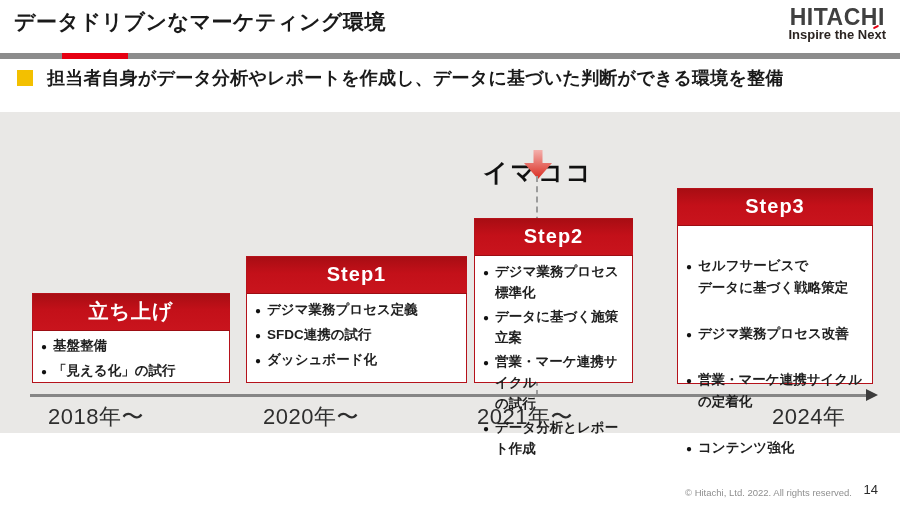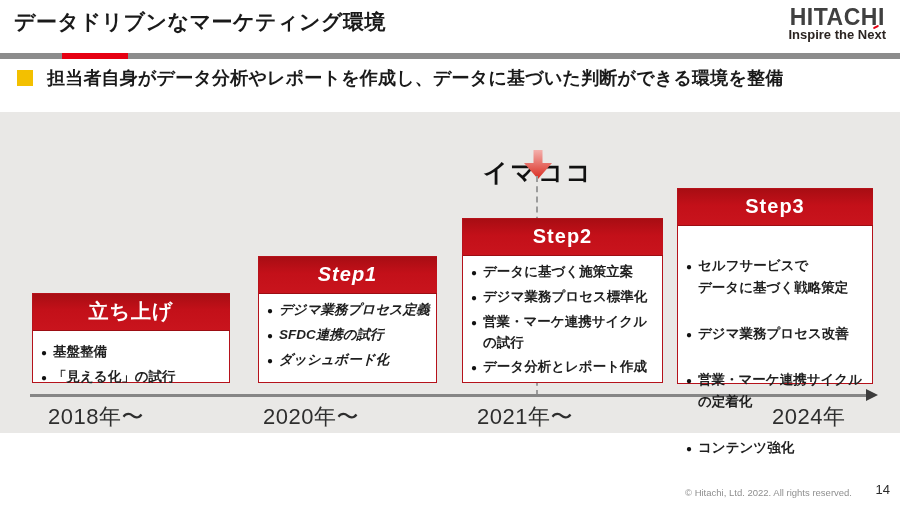--- a/index.html
+++ b/index.html
@@ -59,45 +59,45 @@
   .step-body{ padding:6px 4px 0 8px; }
   .box-item{
     display:flex; align-items:flex-start; gap:6px;
     font-size:13.5px; font-weight:600; color:#1f1f1f; line-height:21px; margin-bottom:3px;
   }
   .bullet-marker{ flex:0 0 auto; line-height:21px; }
   .bullet-marker::before{ content:"●"; font-size:10px; color:#111; }
   .item-text{ white-space:pre-line; letter-spacing:0; }
 
   #box-1{ left:32px;  top:181px; width:198px; height:90px;  }
-  #box-2{ left:258px; top:144px; width:179px; height:127px;font-style:italic; }
-  #box-3{ left:462px; top:106px; width:201px; height:165px; }
+  #box-2{ left:246px; top:144px; width:221px; height:127px; }
+  #box-3{ left:474px; top:106px; width:159px; height:165px; }
   #box-4{ left:677px; top:76px;  width:196px; height:196px; }
-  #box-1 .step-body{ padding-top:11px; }
+  #box-1 .step-body{ padding-top:5px; }
   #box-4 .box-item{ margin-bottom:4px; line-height:22px;margin-top:24px; }
 
   
   .timeline-line{
     position:absolute; left:30px; top:282px; width:838px; height:3px; background:#868686;
   }
   .timeline-arrowhead{
     position:absolute; left:866px; top:277px; width:0; height:0;
     border-left:12px solid #3c3c3c; border-top:6px solid transparent; border-bottom:6px solid transparent;
   }
   .year{
     position:absolute; top:290px; font-size:22px; color:#2e2e2e; letter-spacing:0.5px;
   }
   #year-1{ left:48px; } #year-2{ left:263px; } #year-3{ left:477px; } #year-4{ left:772px; }
 
   
   .copyright{
     position:absolute; right:48px; top:487px; font-size:9.5px; color:#8f8f8f;
   }
   .page-number{
-    position:absolute; right:10px; top:482px; font-size:13px; color:#2b2b2b;
+    position:absolute; right:22px; top:482px; font-size:13px; color:#2b2b2b;
   }
 </style>
 </head>
 <body>
 
 <div class="slide">
 
   <h1 class="page-title">データドリブンなマーケティング環境</h1>
 
   <div class="logo-block">
@@ -163,25 +163,25 @@
           <span class="item-text">ダッシュボード化</span>
         </div>
       </div>
     </div>
 
     <div class="step-box" id="box-3">
       <div class="step-header">Step2</div>
       <div class="step-body">
         <div class="box-item">
           <span class="bullet-marker"></span>
+          <span class="item-text">デジマ業務プロセス標準化</span>
+        </div>
+        <div class="box-item">
+          <span class="bullet-marker"></span>
           <span class="item-text">データに基づく施策立案</span>
-        </div>
-        <div class="box-item">
-          <span class="bullet-marker"></span>
-          <span class="item-text">デジマ業務プロセス標準化</span>
         </div>
         <div class="box-item">
           <span class="bullet-marker"></span>
           <span class="item-text">営業・マーケ連携サイクル
 の試行</span>
         </div>
         <div class="box-item">
           <span class="bullet-marker"></span>
           <span class="item-text">データ分析とレポート作成</span>
         </div>

